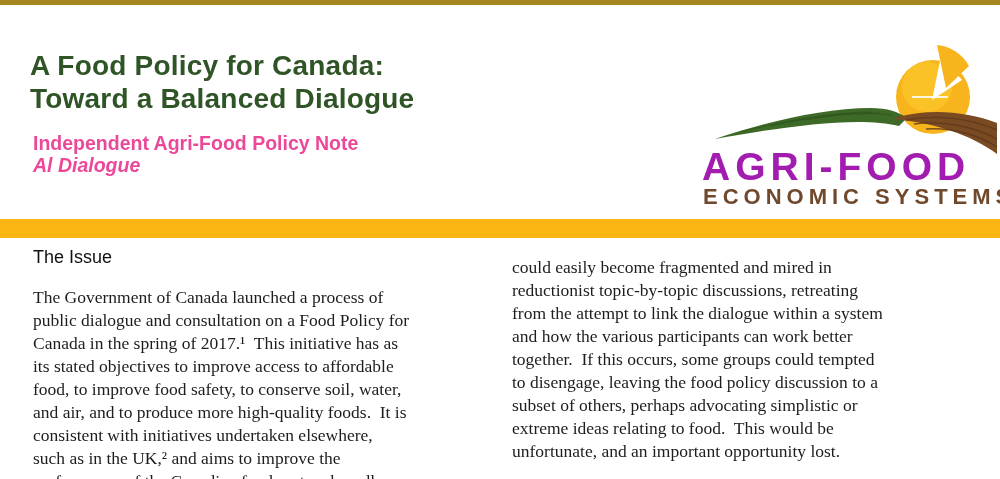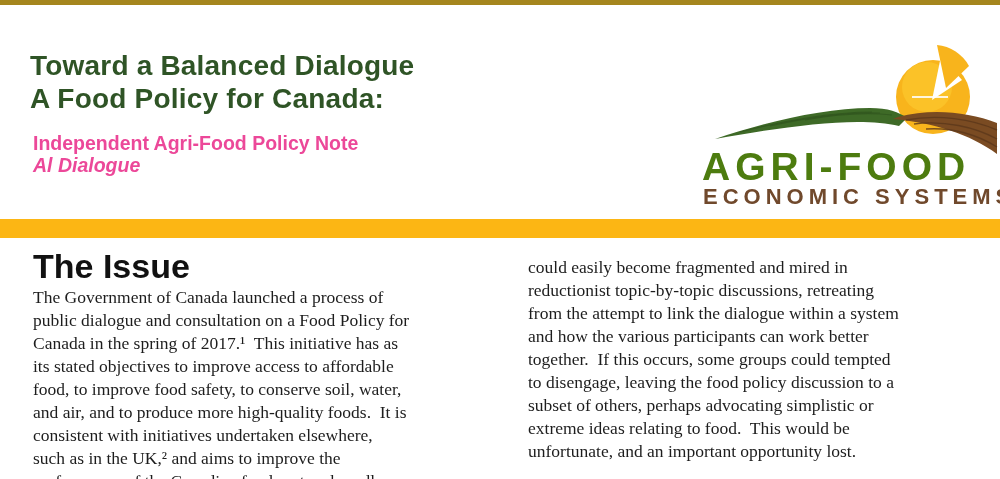--- a/index.html
+++ b/index.html
@@ -21,55 +21,55 @@
   .subtitle {
     position:absolute; left:33px; top:132px;
     font-size:19.5px; line-height:22px; font-weight:bold; color:#ec4899;
   }
   .subtitle .author { font-style:italic; }
   .logo { position:absolute; left:700px; top:36px; width:298px; height:176px; }
   .logo svg { position:absolute; left:0; top:0; }
   .logo-wordmark {
     position:absolute; left:2px; top:109px;
     font-size:39px; font-weight:bold; letter-spacing:5px;
-    color:#4d7c0f; white-space:nowrap;
+    color:#a21caf; white-space:nowrap;
   }
   .logo-tagline {
     position:absolute; left:3px; top:148px;
     font-size:22px; font-weight:bold; letter-spacing:5px;
     color:#70492C; white-space:nowrap;
   }
   .divider {
     position:absolute; left:0; top:219px; width:1000px; height:19px;
     background:#FCB614;
   }
   .section-heading {
     position:absolute; left:33px; top:247px;
-    font-size:34px; font-weight:bold; color:#111111;
+    font-size:18px; font-weight:normal; color:#111111;
   }
   .col {
     position:absolute;
     font-family:"Liberation Serif", serif;
     font-size:17.5px; line-height:23px; color:#1D1D1D;
     white-space:pre-wrap;
   }
   .col-left  { left:33px;  top:286px; width:482px; }
-  .col-right { left:528px; top:256px; width:470px; }
+  .col-right { left:512px; top:256px; width:470px; }
 </style>
 </head>
 <body>
 
 <div class="page">
 
   <div class="top-bar"></div>
 
   <header>
     <h1 class="title">
+      <div>A Food Policy for Canada:</div>
       <div>Toward a Balanced Dialogue</div>
-      <div>A Food Policy for Canada:</div>
     </h1>
     <div class="subtitle">
       <div>Independent Agri-Food Policy Note</div>
       <div class="author">Al Dialogue</div>
     </div>
 
     <div class="logo">
       <svg width="298" height="118" viewBox="0 0 298 118">
 
         <circle cx="233" cy="61" r="37" fill="#F8B41C"></circle>

